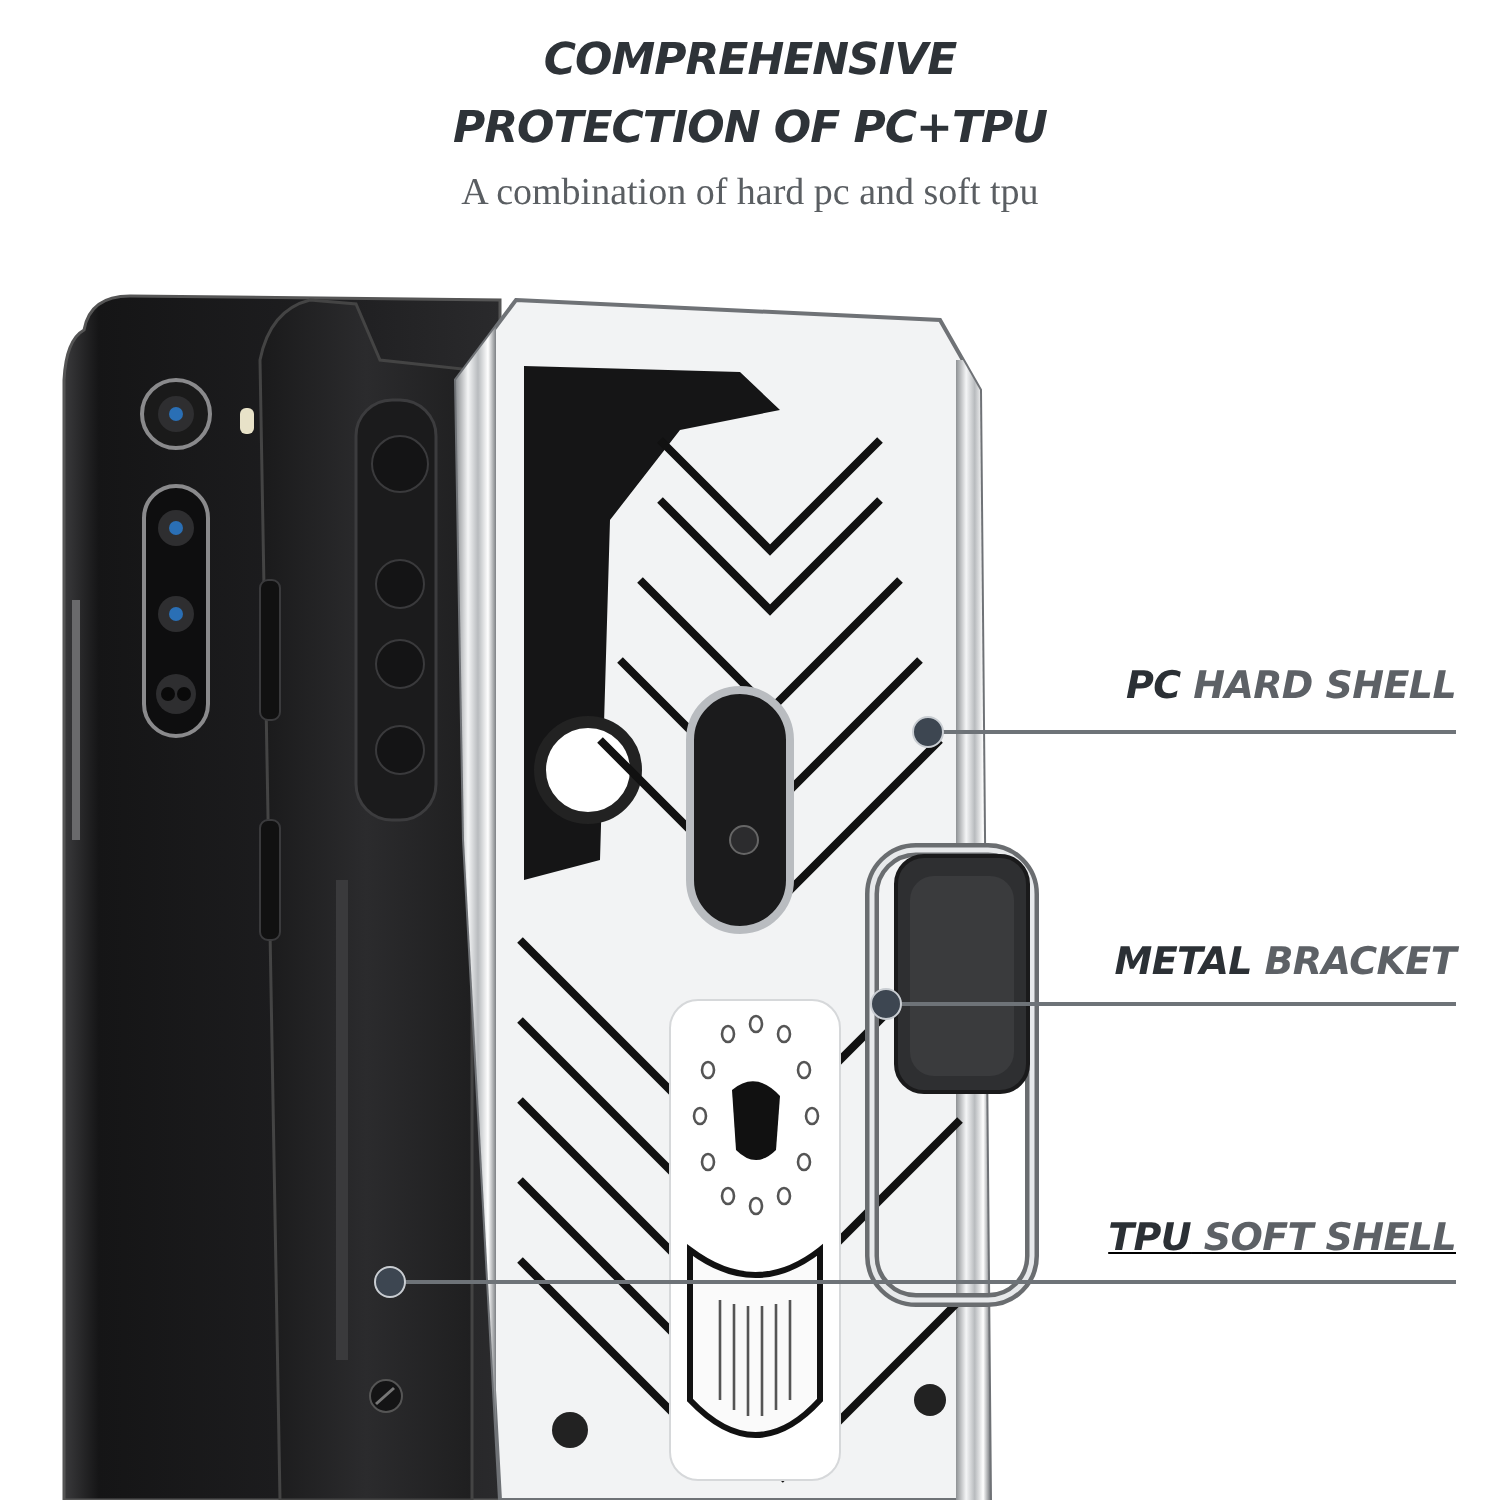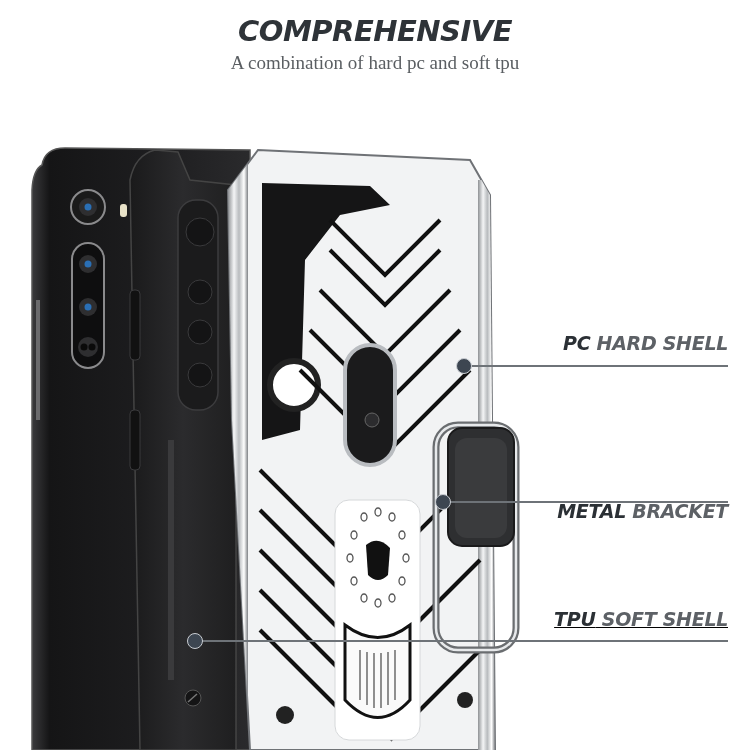--- a/index.html
+++ b/index.html
@@ -1,30 +1,31 @@
 <!DOCTYPE html>
 <html><head>
 <meta charset="utf-8">
 <style>
   html, body { margin: 0; padding: 0; }
   body { width: 750px; height: 750px; background: #ffffff; position: relative; overflow: hidden; font-family: "DejaVu Sans", sans-serif; }
   .header { position: absolute; top: 14px; left: 0; width: 750px; text-align: center; }
-  .title { font-family: "DejaVu Sans", sans-serif; font-weight: bold; font-style: italic; color: #2e3338; font-size: 29px; line-height: 34px; letter-spacing: -0.5px; }
+  .title { font-family: "DejaVu Sans", sans-serif; font-weight: bold; font-style: italic; color: #2e3338; font-size: 22px; line-height: 34px; letter-spacing: -0.5px; }
   .subtitle { font-family: Liberation Serif, serif; color: #5a5e62; font-size: 19px; margin-top: 4px; }
   .scene { position: absolute; left: 0; top: 0; width: 750px; height: 750px; }
   .callout-label { position: absolute; right: 22px; font-family: "DejaVu Sans", sans-serif; font-weight: bold; font-style: italic; font-size: 19px; letter-spacing: -0.3px; white-space: nowrap; }
   .callout-label .strong { color: #2b3035; }
   .callout-label .light { color: #5d6166; }
   .callout-dot { position: absolute; width: 16px; height: 16px; border-radius: 50%; background: #3d4651; border: 1.5px solid #c9cdd2; box-sizing: border-box; }
 </style>
 </head>
 <body>
 
 <div class="header">
   <div class="title">COMPREHENSIVE</div>
+  <div class="title">PROTECTION OF PC+TPU</div>
   <div class="subtitle">A combination of hard pc and soft tpu</div>
 </div>
 
 <svg class="scene" viewBox="0 0 750 750" xmlns="http://www.w3.org/2000/svg">
   <defs>
     <linearGradient id="phoneGrad" x1="0" y1="0" x2="1" y2="0">
       <stop offset="0" stop-color="#3a3a3c"></stop>
       <stop offset="0.08" stop-color="#151516"></stop>
       <stop offset="0.6" stop-color="#1e1e20"></stop>
       <stop offset="1" stop-color="#2a2a2c"></stop>
@@ -146,18 +147,18 @@
   <line x1="195" y1="641" x2="728" y2="641" stroke="#6e7378" stroke-width="2"></line>
 </svg>
 
 <div class="callout-dot" style="left:456px; top:358px;"></div>
 <div class="callout-dot" style="left:435px; top:494px;"></div>
 <div class="callout-dot" style="left:187px; top:633px;"></div>
 
 <div class="callout-label" style="top:332px;margin-left:20px;">
   <span class="strong">PC</span><span class="light"> HARD SHELL</span>
 </div>
-<div class="callout-label" style="top:470px;margin-top:30px;">
+<div class="callout-label" style="top:470px;">
   <span class="strong">METAL</span><span class="light"> BRACKET</span>
 </div>
 <div class="callout-label" style="top:608px;text-decoration:underline;">
   <span class="strong">TPU</span><span class="light"> SOFT SHELL</span>
 </div>
 
 </body></html>

